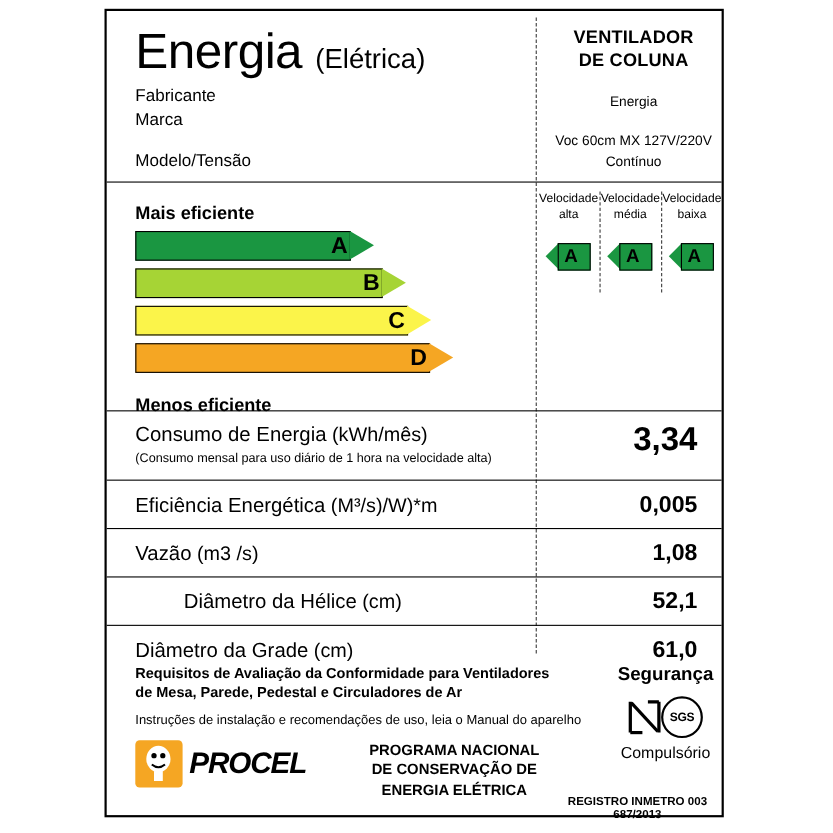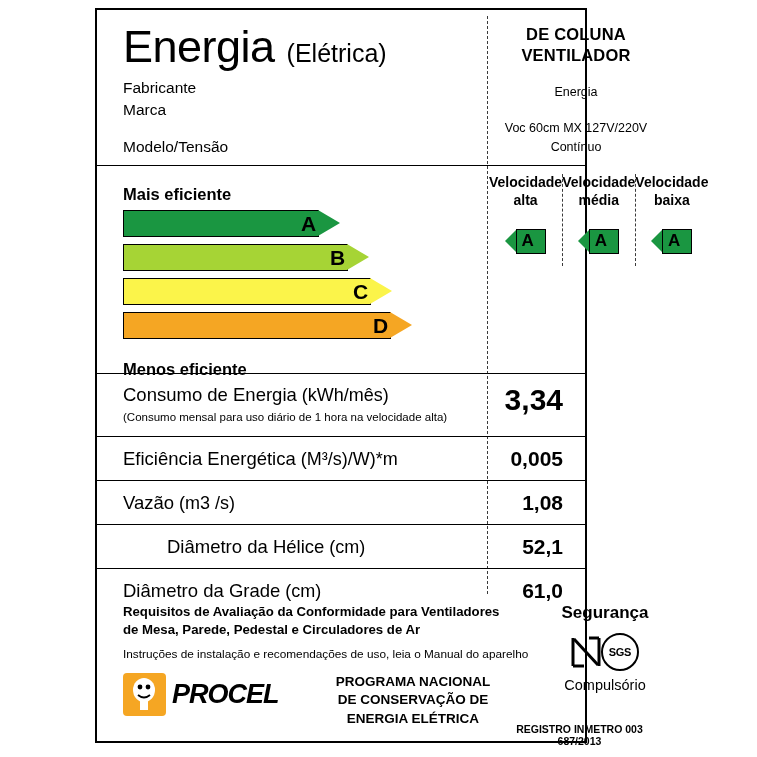--- a/index.html
+++ b/index.html
@@ -11,21 +11,21 @@
     width: 757px;
     height: 757px;
     font-family: "Liberation Sans", sans-serif;
     color: #000000;
     overflow: hidden;
   }
   #label {
     position: absolute;
     left: 95px;
     top: 8px;
-    width: 492px;
+    width: 563px;
     height: 735px;
     border: 2px solid #000000;
     box-sizing: border-box;
     background: #ffffff;
   }
   .vdiv {
     position: absolute;
     left: 390px;
     top: 6px;
     height: 578px;
@@ -158,23 +158,23 @@
     position: relative;
   }
   .vel-col .sep {
     position: absolute;
     left: 0;
     top: 0;
     height: 92px;
     border-left: 1px dashed #3a3a3a;
   }
   .vel-title {
-    font-size: 14px;
+    font-size: 11px;
     line-height: 1.28;
-    font-weight: bold;
+    font-weight: normal;
   }
   .vel-arrow {
     margin-top: 19px;
     position: relative;
     height: 26px;
   }
   .arrow-shape {
     position: absolute;
     left: 50%;
     transform: translateX(-50%);
@@ -366,22 +366,22 @@
       <div>Fabricante</div>
       <div>Marca</div>
     </div>
     <div class="mini-lines2">
       <div>Modelo/Tensão</div>
     </div>
   </div>
 
   <div class="hdr-right">
     <div class="prod-name">
+      <div>VENTILADOR</div>
       <div>DE COLUNA</div>
-      <div>VENTILADOR</div>
     </div>
     <div class="maker">
       <div>Energia</div>
     </div>
     <div class="model">
       <div>Voc 60cm MX 127V/220V</div>
       <div>Contínuo</div>
     </div>
   </div>
 

